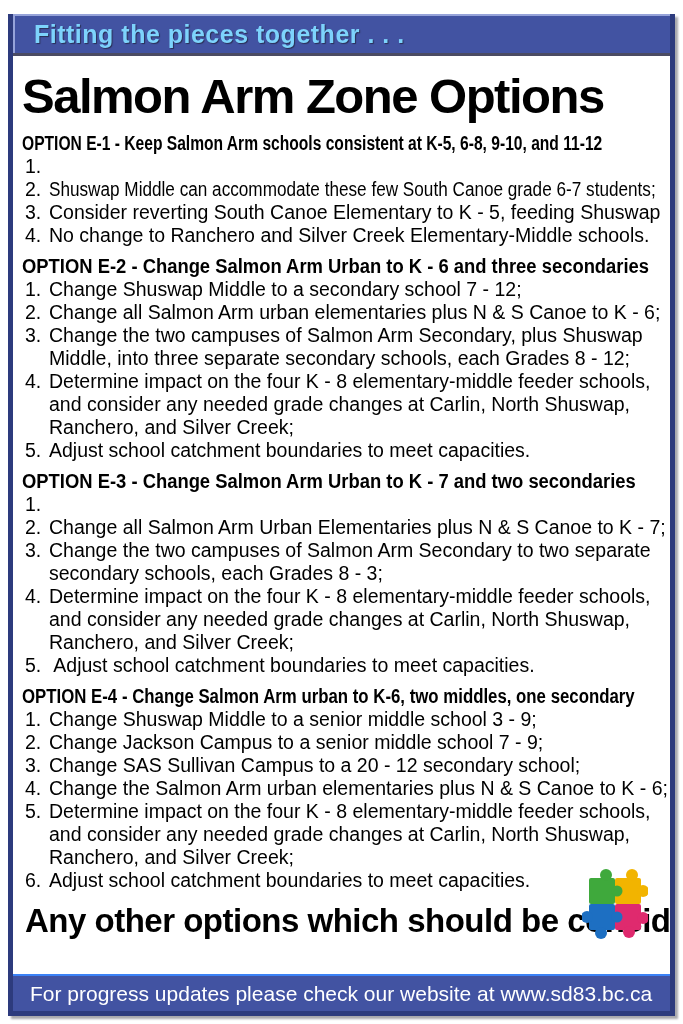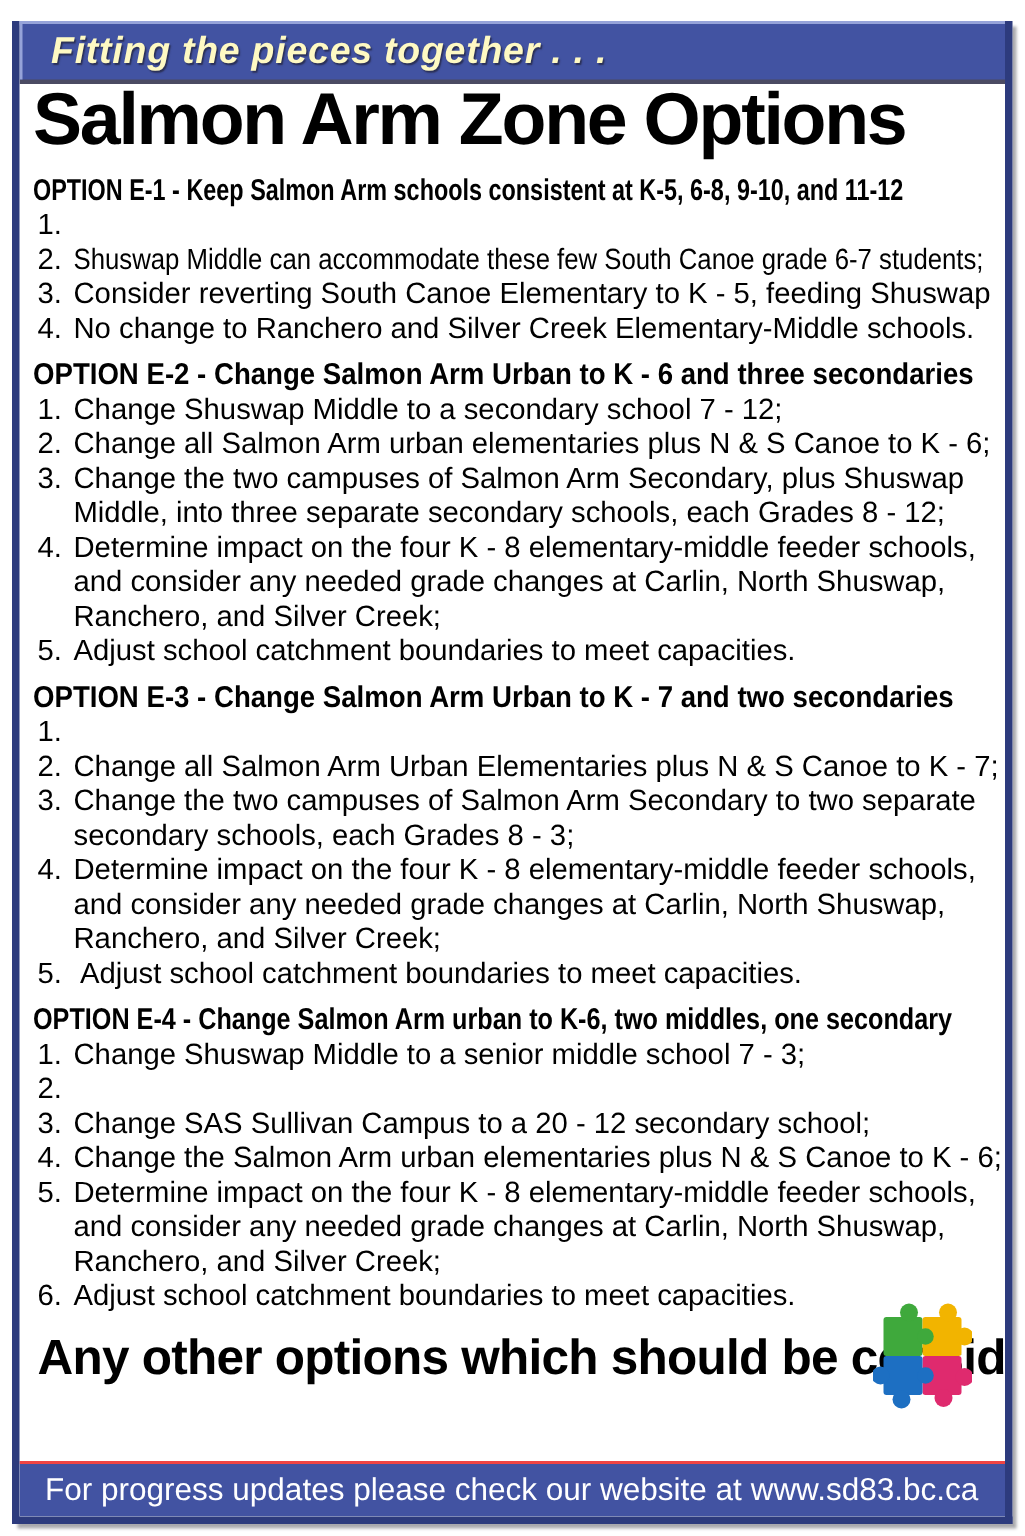--- a/index.html
+++ b/index.html
@@ -17,26 +17,26 @@
 
   
   .banner {
     position: absolute; left: 0; top: 0; width: 657px; height: 39px;
     background: #4253a2;
     border-top: 2px solid #96a3d9; border-left: 2px solid #96a3d9;
     box-shadow: 0 3px 0 #4b4b63;
     display: flex; align-items: center; padding-left: 19px; z-index: 3;
   }
   .banner-text {
-    color: #fef9c3; font-weight: bold; font-style: italic;
+    color: #7dd3fc; font-weight: bold; 
     font-size: 25px; letter-spacing: 0.5px;
     text-shadow: 1px 1px 1px #2a2f55;
   }
 
-  .content { position: absolute; left: 0; top: 36px; width: 569px; padding: 0 10px 0 9px; }
+  .content { position: absolute; left: 0; top: 52px; width: 569px; padding: 0 10px 0 9px; }
 
   .main-title {
     font-size: 49px; font-weight: bold; letter-spacing: -1.5px;
     text-align: center; line-height: 56px; margin-top: 2px;
     white-space: nowrap;
   }
 
   .section { margin-top: 7px; }
   .section:first-of-type { margin-top: 6px; }
   .sec-heading {
@@ -52,21 +52,21 @@
   .item .txt { white-space: pre; transform-origin: 0 50%; }
   .txt.cond { transform: scaleX(0.88); }
 
   .question {
     font-size: 33px; font-weight: bold; letter-spacing: -0.5px;
     margin-top: 10px; padding-left: 3px; white-space: nowrap;
   }
 
   .footer-bar {
     position: absolute; left: 0; bottom: 0; width: 657px; height: 37px;
-    background: #4253a2; border-top: 2px solid #ef4444;
+    background: #4253a2; border-top: 2px solid #3b82f6;
     display: flex; align-items: center; padding-left: 17px;
   }
   .footer-text { color: #ffffff; font-size: 21px; }
 
   .puzzle { position: absolute; right: 22px; top: 852px; width: 66px; height: 80px; z-index: 2; }
 </style>
 </head>
 <body>
 
 <div class="page">
@@ -148,24 +148,25 @@
         <div class="item">
           <span class="num">5.</span>
           <span class="txt"> Adjust school catchment boundaries to meet capacities.</span>
         </div>
       </div>
 
       <div class="section">
         <div class="sec-heading sq84">OPTION E-4 - Change Salmon Arm urban to K-6, two middles, one secondary</div>
         <div class="item">
           <span class="num">1.</span>
-          <span class="txt">Change Shuswap Middle to a senior middle school 7 - 3;</span>
-        </div>
-        <div class="item">
-          <span class="num">2.</span>
+          <span class="txt">Change Shuswap Middle to a senior middle school 3 - 9;</span>
+        </div>
+        <div class="item">
+          <span class="num">2.</span>
+          <span class="txt">Change Jackson Campus to a senior middle school 7 - 9;</span>
         </div>
         <div class="item">
           <span class="num">3.</span>
           <span class="txt">Change SAS Sullivan Campus to a 20 - 12 secondary school;</span>
         </div>
         <div class="item">
           <span class="num">4.</span>
           <span class="txt">Change the Salmon Arm urban elementaries plus N &amp; S Canoe to K - 6;</span>
         </div>
         <div class="item">

